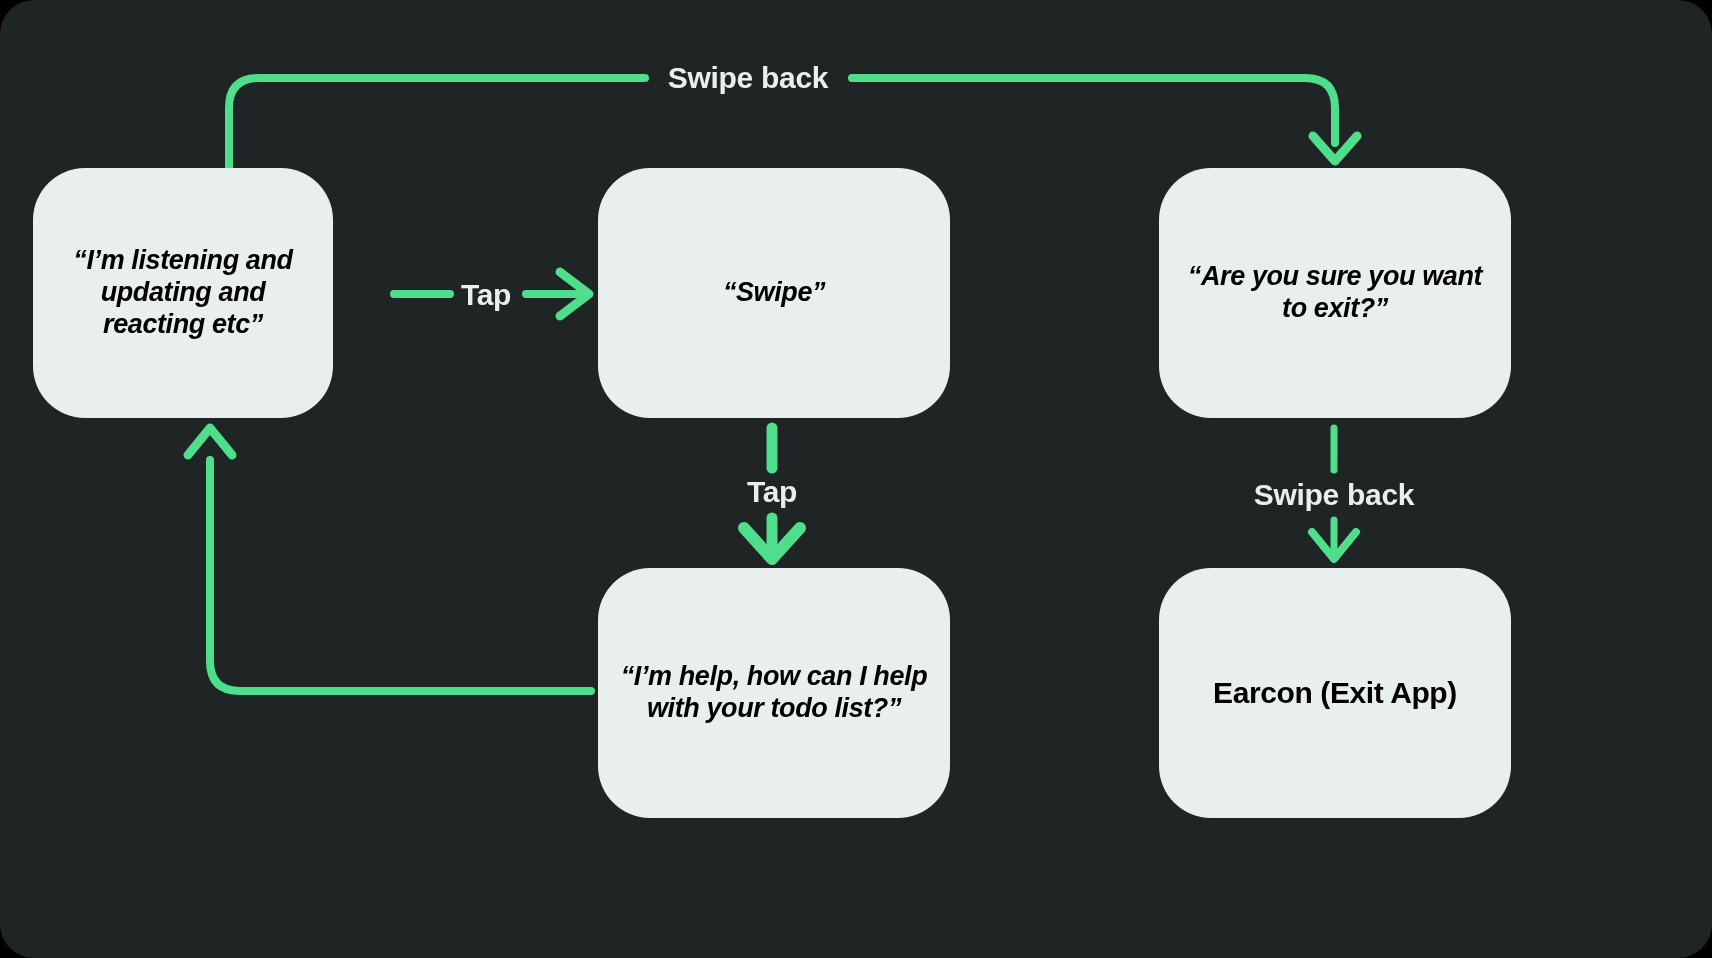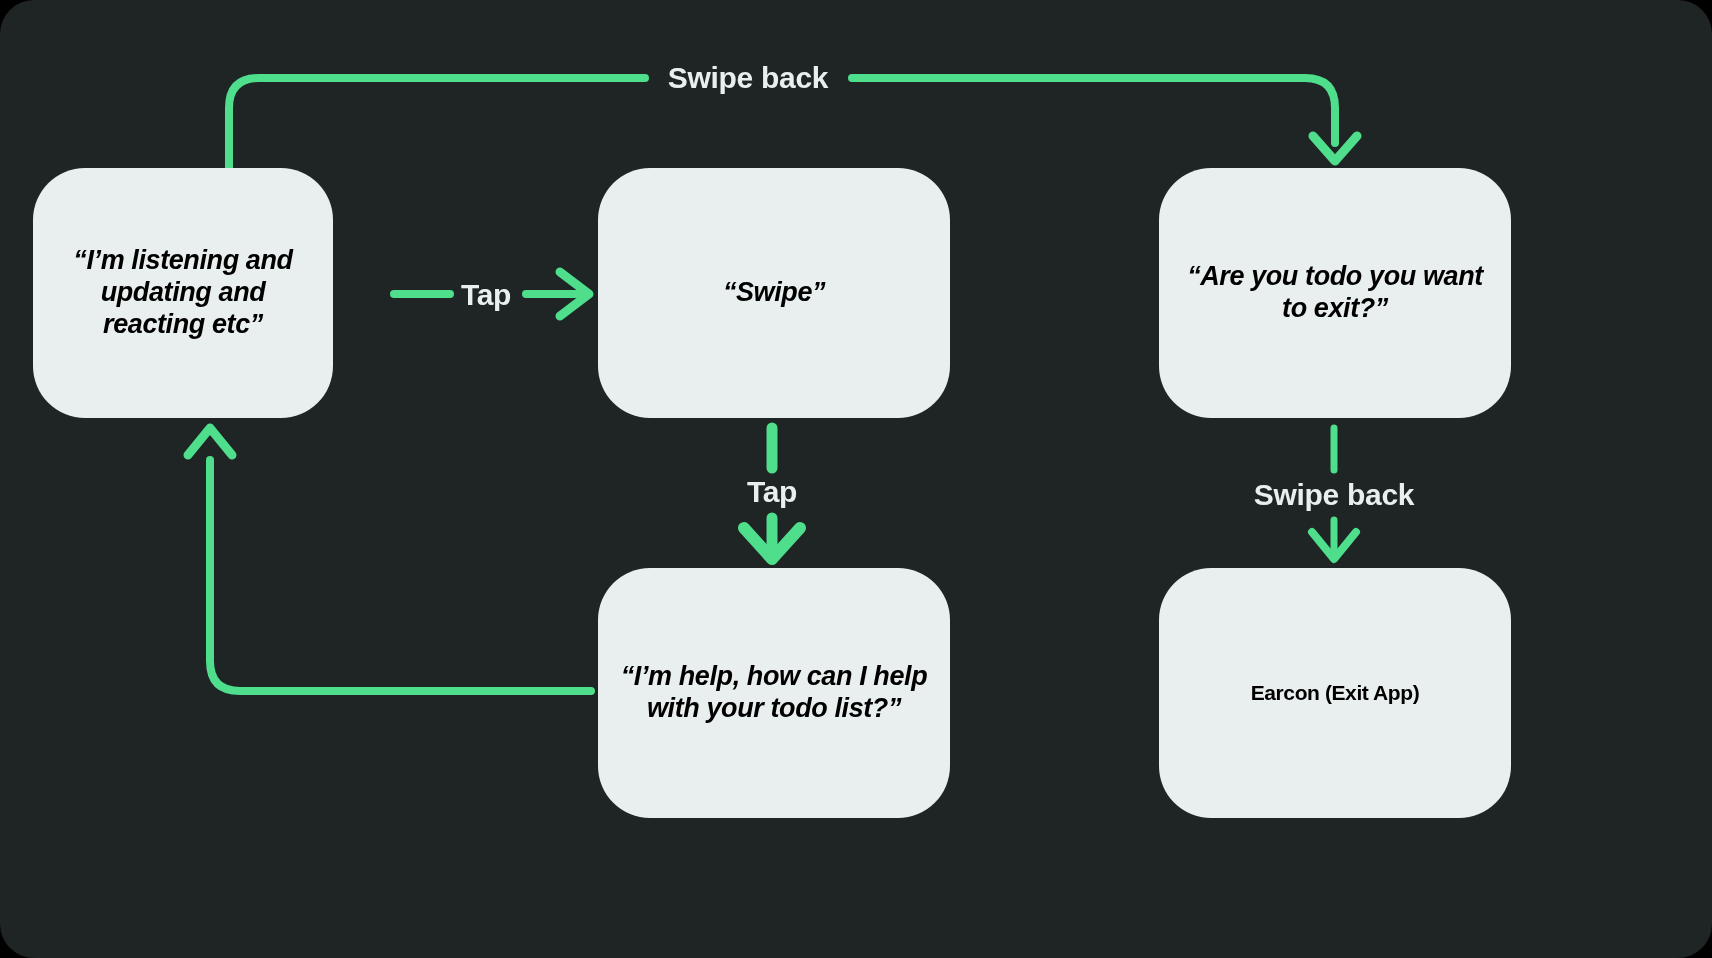--- a/index.html
+++ b/index.html
@@ -59,21 +59,21 @@
   #card-paused    { left: 598px;  top: 168px; width: 352px; height: 250px; }
   #card-paused .card-text { font-size: 27px; }
 
   #card-confirm   { left: 1159px; top: 168px; width: 352px; height: 250px; }
   #card-confirm .card-text { font-size: 27px; padding: 0 22px; }
 
   #card-back      { left: 598px;  top: 568px; width: 352px; height: 250px; }
   #card-back .card-text { font-size: 27px; padding: 0 20px; }
 
   #card-earcon    { left: 1159px; top: 568px; width: 352px; height: 250px; }
-  #card-earcon .card-text { font-size: 21px; }
+  #card-earcon .card-text { font-size: 30px; }
 
   
   .edge-label {
     position: absolute;
     color: #E9EFEE;
     font-weight: bold;
     font-size: 30px;
     letter-spacing: -0.3px;
     white-space: nowrap;
     transform: translate(-50%, -50%);
@@ -116,21 +116,21 @@
 
   <div class="card" id="card-listening">
     <div class="card-text">“I’m listening and updating and reacting etc”</div>
   </div>
 
   <div class="card" id="card-paused">
     <div class="card-text">“Swipe”</div>
   </div>
 
   <div class="card" id="card-confirm">
-    <div class="card-text">“Are you todo you want to exit?”</div>
+    <div class="card-text">“Are you sure you want to exit?”</div>
   </div>
 
   <div class="card" id="card-back">
     <div class="card-text">“I’m help, how can I help with your todo list?”</div>
   </div>
 
   <div class="card" id="card-earcon">
     <div class="card-text plain">Earcon (Exit App)</div>
   </div>
 

